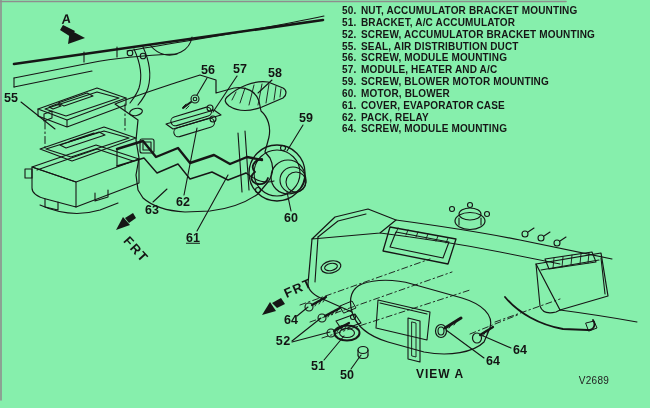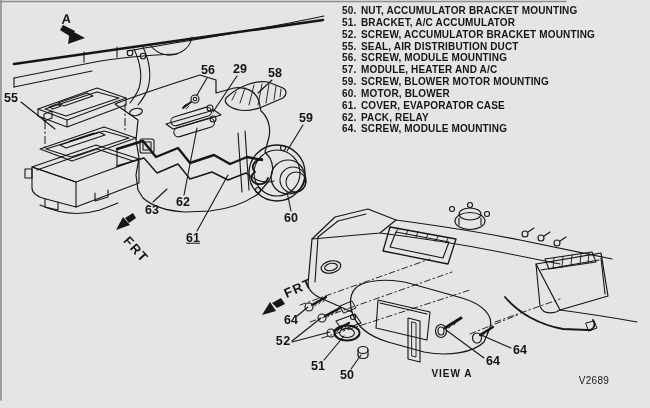--- a/index.html
+++ b/index.html
@@ -1,28 +1,28 @@
 <!DOCTYPE html>
 <html><head>
 <meta charset="utf-8">
 <style>
   html,body{margin:0;padding:0;background:#fff;}
-  #stage{position:relative;width:650px;height:408px;background:#e5e5e5;overflow:hidden;
+  #stage{position:relative;width:650px;height:408px;background:#86efac;overflow:hidden;
          font-family:"Liberation Sans",sans-serif;color:#161616;}
   svg{position:absolute;left:0;top:0;}
   .callout{position:absolute;transform:translate(-50%,-50%);font-size:12.5px;font-weight:bold;
            color:#141414;white-space:nowrap;line-height:1;}
   .section-letter{position:absolute;font-size:13px;font-weight:bold;font-style:italic;
            transform:translate(-50%,-50%) rotate(-8deg);color:#141414;line-height:1;}
   .frt-1{position:absolute;font-size:13px;font-weight:bold;letter-spacing:1.5px;color:#141414;
            transform:rotate(48deg);transform-origin:left top;line-height:1;}
   .frt-2{position:absolute;font-size:13px;font-weight:bold;letter-spacing:1.5px;color:#141414;
            transform:rotate(-24deg);transform-origin:left top;line-height:1;}
-  .view-title{position:absolute;transform:translate(-50%,-50%);font-size:10px;font-weight:bold;
-           letter-spacing:1px;color:#141414;line-height:1;margin-left:12px;}
+  .view-title{position:absolute;transform:translate(-50%,-50%);font-size:12px;font-weight:bold;
+           letter-spacing:1px;color:#141414;line-height:1;}
   .fig-code{position:absolute;transform:translate(-50%,-50%);font-size:10px;color:#222;
            letter-spacing:0.3px;line-height:1;}
   #parts-list{position:absolute;left:342px;top:5px;width:300px;}
   .plrow{display:flex;height:11.85px;font-size:10px;font-weight:bold;letter-spacing:0.15px;
          color:#161616;line-height:11.85px;white-space:nowrap;}
   .plnum{width:19px;flex:0 0 19px;}
   .plname{flex:1;}
 </style>
 </head>
 <body>
@@ -328,21 +328,21 @@
       </div>
       <div class="plrow">
         <span class="plnum">64.</span>
         <span class="plname">SCREW, MODULE MOUNTING</span>
       </div>
     </div>
 
   <div class="section-letter" style="left:66px;top:19px;">A</div>
   <div class="callout" style="left:11px;top:98px;">55</div>
   <div class="callout" style="left:208px;top:70px;">56</div>
-  <div class="callout" style="left:240px;top:69px;">29</div>
+  <div class="callout" style="left:240px;top:69px;">57</div>
   <div class="callout" style="left:275px;top:73px;">58</div>
   <div class="callout" style="left:306px;top:118px;">59</div>
   <div class="callout" style="left:291px;top:218px;">60</div>
   <div class="callout" style="left:193px;top:238px;text-decoration:underline;">61</div>
   <div class="callout" style="left:183px;top:202px;">62</div>
   <div class="callout" style="left:152px;top:210px;text-align:right;">63</div>
   <div class="frt-1" style="left:131px;top:234px;">FRT</div>
 
   <div class="frt-2" style="left:282px;top:288px;">FRT</div>
   <div class="callout" style="left:291px;top:320px;">64</div>

